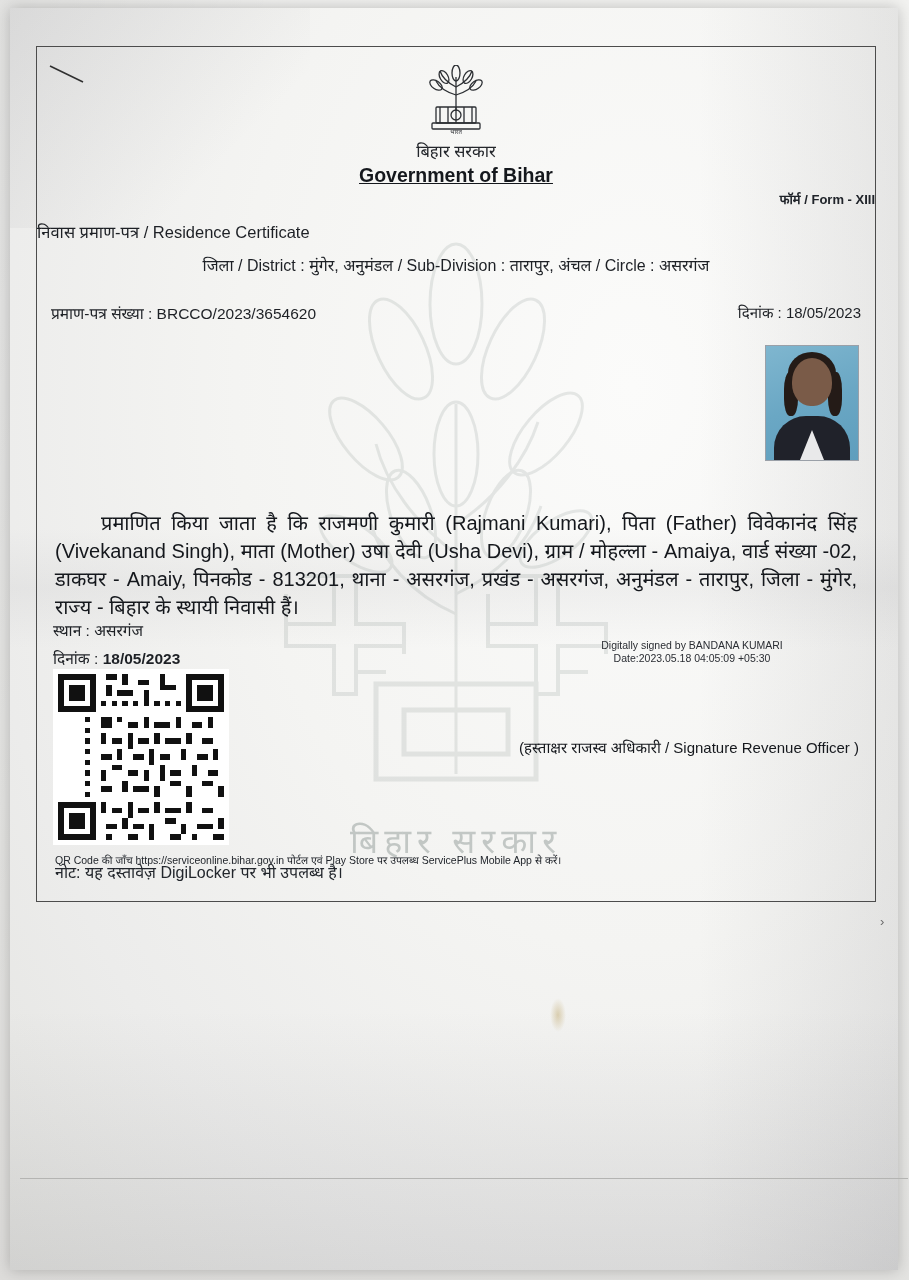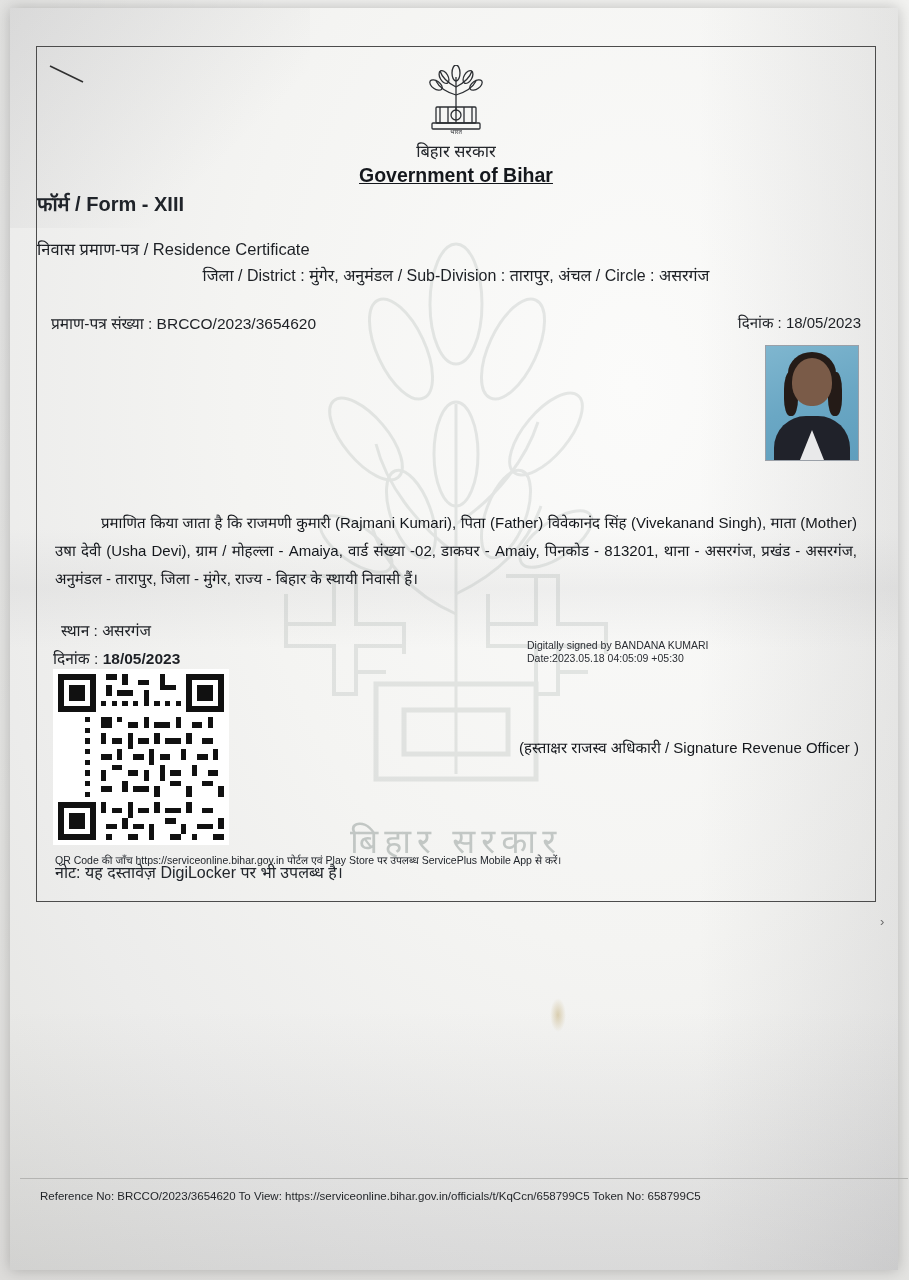--- a/index.html
+++ b/index.html
@@ -122,36 +122,36 @@
   }
   .hdr-en {
     text-align: center;
     font-size: 19.5px;
     font-weight: bold;
     color: #15181d;
     margin: 2px 0 2px;
     text-decoration: underline;
   }
   .hdr-form {
-    text-align: left;
-    font-size: 20px;
+    text-align: right;
+    font-size: 13px;
     font-weight: bold;
     color: #20242a;
-    margin: 3px 0 20px;
+    margin: 3px 0 12px;
   }
   .title-line {
     font-size: 16.5px;
     color: #1d2025;
     margin: 4px 0;
   }
   .dist-line {
     text-align: center;
     font-size: 16px;
     color: #1d2025;
-    margin: 4px 0 26px;
+    margin: 11px 0 26px;
   }
 
   
   #meta-row {
     position: relative;
     height: 26px;
     margin: 6px 0 0;
   }
   #cert-no {
     position: absolute;
@@ -220,32 +220,32 @@
     background: #e9e9ea;
     clip-path: polygon(50% 0, 100% 100%, 0 100%);
   }
 
   
   #body-text {
     position: absolute;
     left: 18px;
     top: 462px;
     width: 802px;
-    font-size: 15px;
+    font-size: 20px;
     line-height: 28px;
     color: #14171c;
     text-align: justify;
     z-index: 3;
   }
   #body-text .ind { padding-left: 46px; }
 
   
   #place {
     position: absolute;
-    left: 24px; top: 572px;
+    left: 16px; top: 572px;
     font-size: 15.5px;
     color: #1d2025;
     z-index: 3;
   }
   #date2 {
     position: absolute;
     left: 16px; top: 600px;
     font-size: 15.5px;
     color: #1d2025;
     z-index: 3;
@@ -262,21 +262,21 @@
 
   
   #digisign {
     position: absolute;
     right: 18px;
     top: 592px;
     width: 330px;
     font-size: 10.5px;
     line-height: 13px;
     color: #2a2d33;
-    text-align: left;
+    text-align: center;
     z-index: 3;
   }
   #sign-label {
     position: absolute;
     right: 16px;
     top: 690px;
     font-size: 15px;
     color: #15181d;
     z-index: 3;
   }
@@ -555,16 +555,15 @@
         <div id="note1">QR Code की जाँच https://serviceonline.bihar.gov.in पोर्टल एवं Play Store पर उपलब्ध ServicePlus Mobile App से करें।</div>
         <div id="note2">नोट: यह दस्तावेज़ DigiLocker पर भी उपलब्ध है।</div>
 
       </div>
     </div>
 
     <div id="smudge"></div>
     <div id="mark-right">›</div>
 
     <div id="footer-rule"></div>
-    <div id="ref-line">Reference No: BRCCO/2023/3654620 To View: https://serviceonline.bihar.gov.in/officials/t/KqCcn/658799C5 Token No: 658799C5</div>
 
   </div>
 </div>
 
 </body></html>

